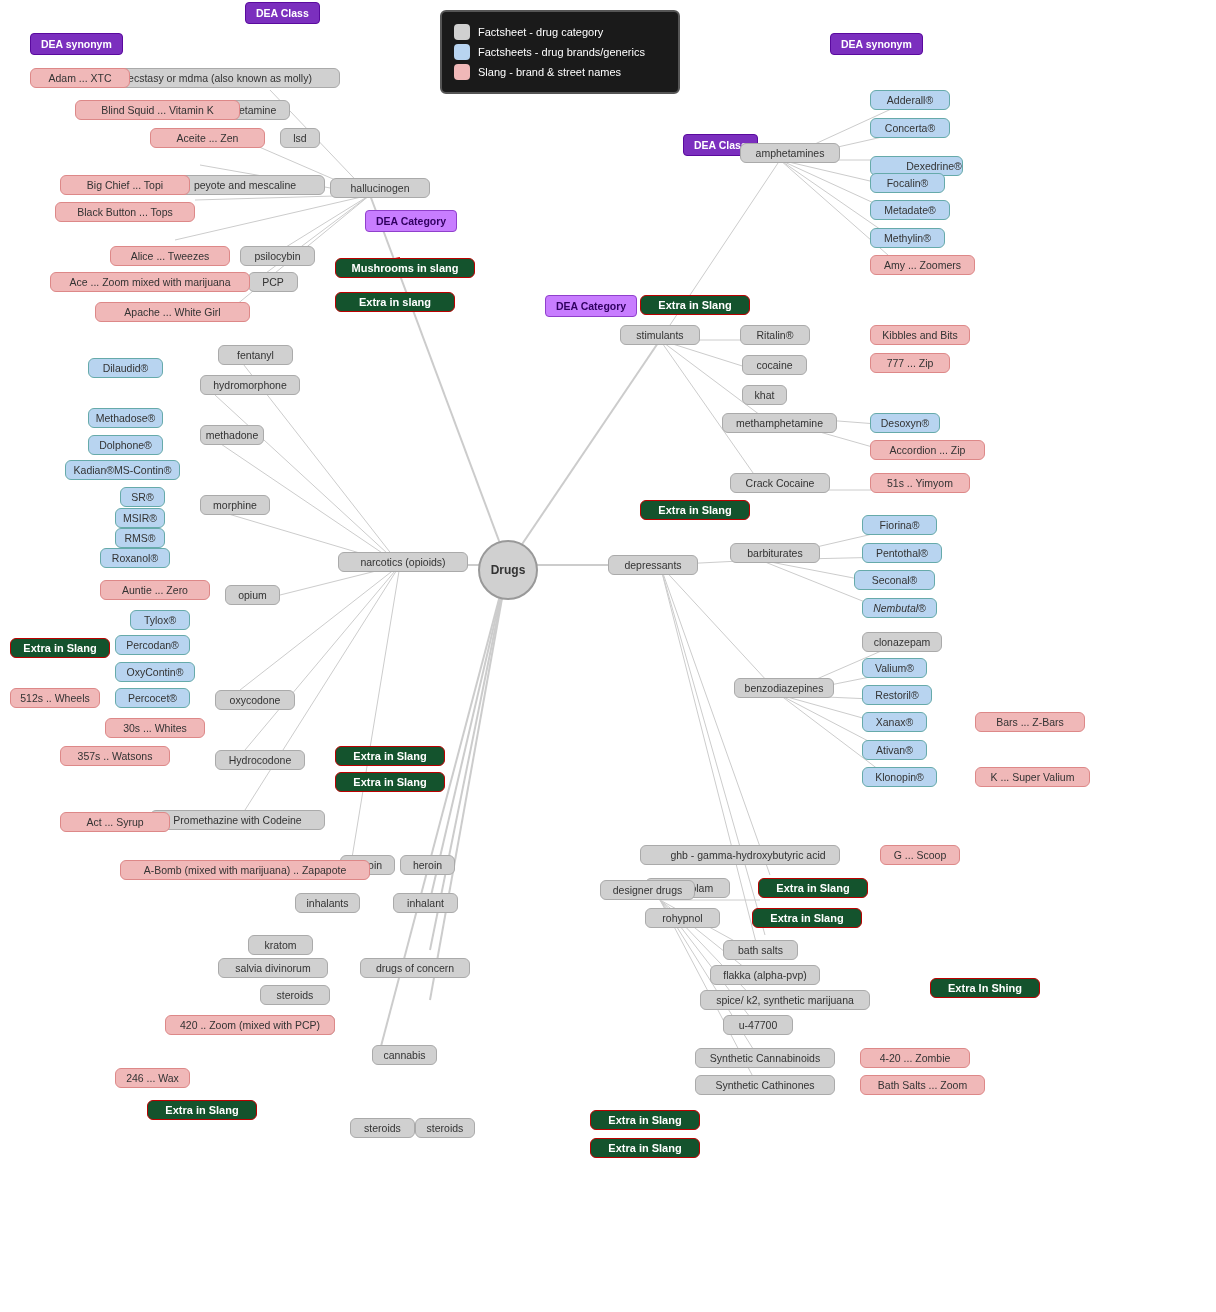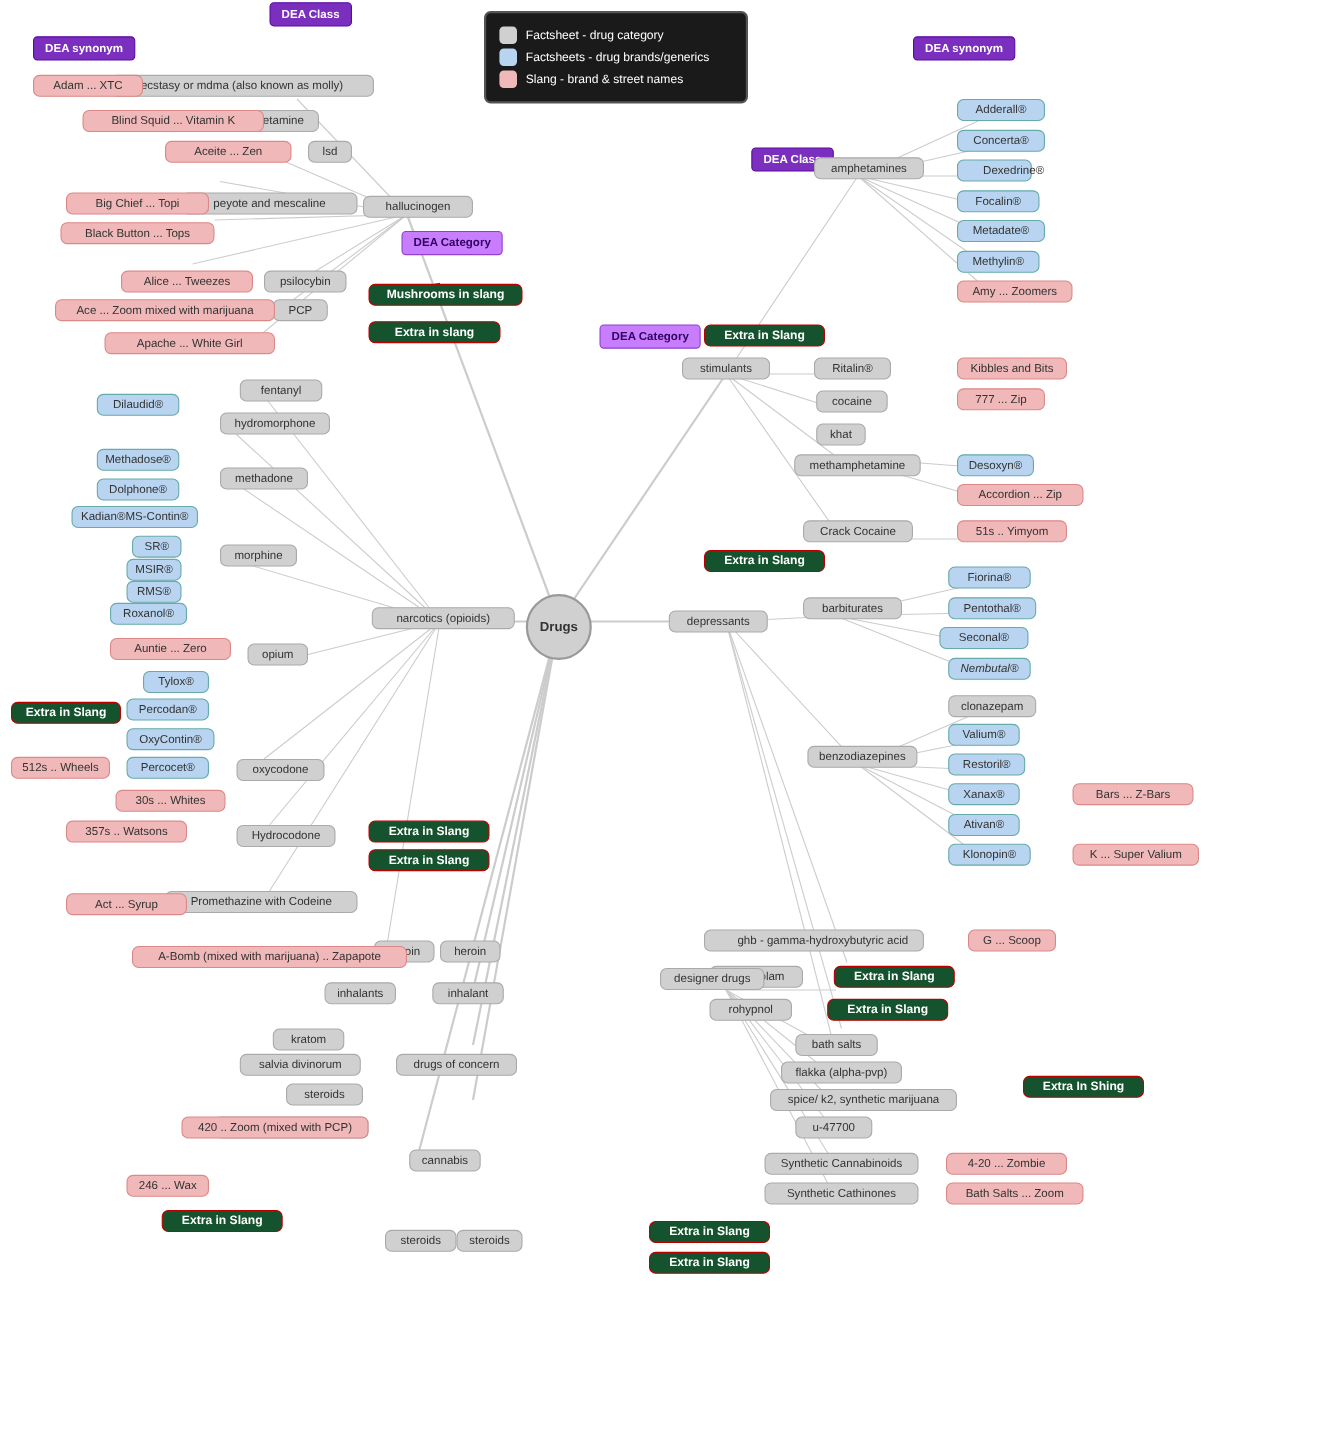--- a/index.html
+++ b/index.html
@@ -282,21 +282,21 @@
 <div class="node node-gray" style="left:338px; top:552px; width:130px;">
   <span>narcotics (opioids)</span>
 </div>
 
 <div class="node node-gray" style="left:218px; top:345px; width:75px;">
   <span>fentanyl</span>
 </div>
 <div class="node node-gray" style="left:200px; top:375px; width:100px;">
   <span>hydromorphone</span>
 </div>
-<div class="node node-gray" style="left:200px; top:425px; width:80px;">
+<div class="node node-gray" style="left:200px; top:425px; width:64px;">
   <span>methadone</span>
 </div>
 <div class="node node-gray" style="left:200px; top:495px; width:70px;">
   <span>morphine</span>
 </div>
 <div class="node node-gray" style="left:225px; top:585px; width:55px;">
   <span>opium</span>
 </div>
 <div class="node node-gray" style="left:215px; top:690px; width:80px;">
   <span>oxycodone</span>
@@ -400,21 +400,21 @@
 <div class="node node-gray" style="left:730px; top:473px; width:100px;">
   <span>Crack Cocaine</span>
 </div>
 
 <div class="node node-blue" style="left:870px; top:90px; width:80px;">
   <span>Adderall®</span>
 </div>
 <div class="node node-blue" style="left:870px; top:118px; width:80px;">
   <span>Concerta®</span>
 </div>
-<div class="node node-blue" style="left:870px; top:145px; width:68px;padding-left:43px;">
+<div class="node node-blue" style="left:870px; top:156px; width:93px;padding-left:43px;">
   <span>Dexedrine®</span>
 </div>
 <div class="node node-blue" style="left:870px; top:173px; width:75px;">
   <span>Focalin®</span>
 </div>
 <div class="node node-blue" style="left:870px; top:200px; width:80px;">
   <span>Metadate®</span>
 </div>
 <div class="node node-blue" style="left:870px; top:228px; width:75px;">
   <span>Methylin®</span>

